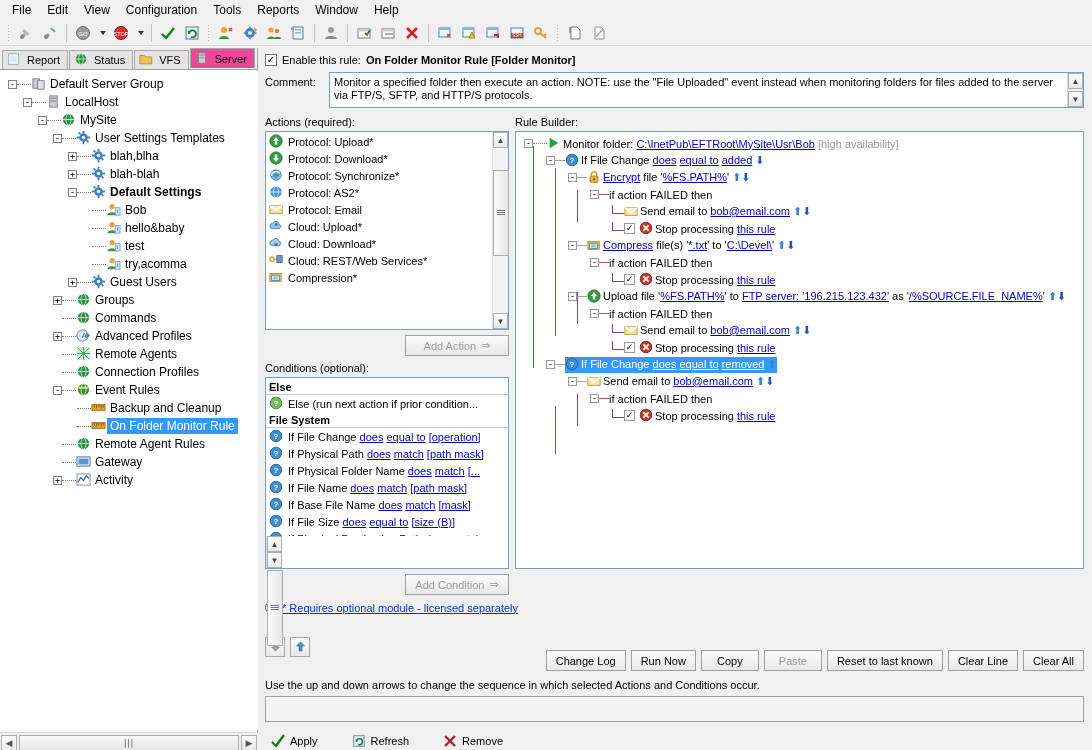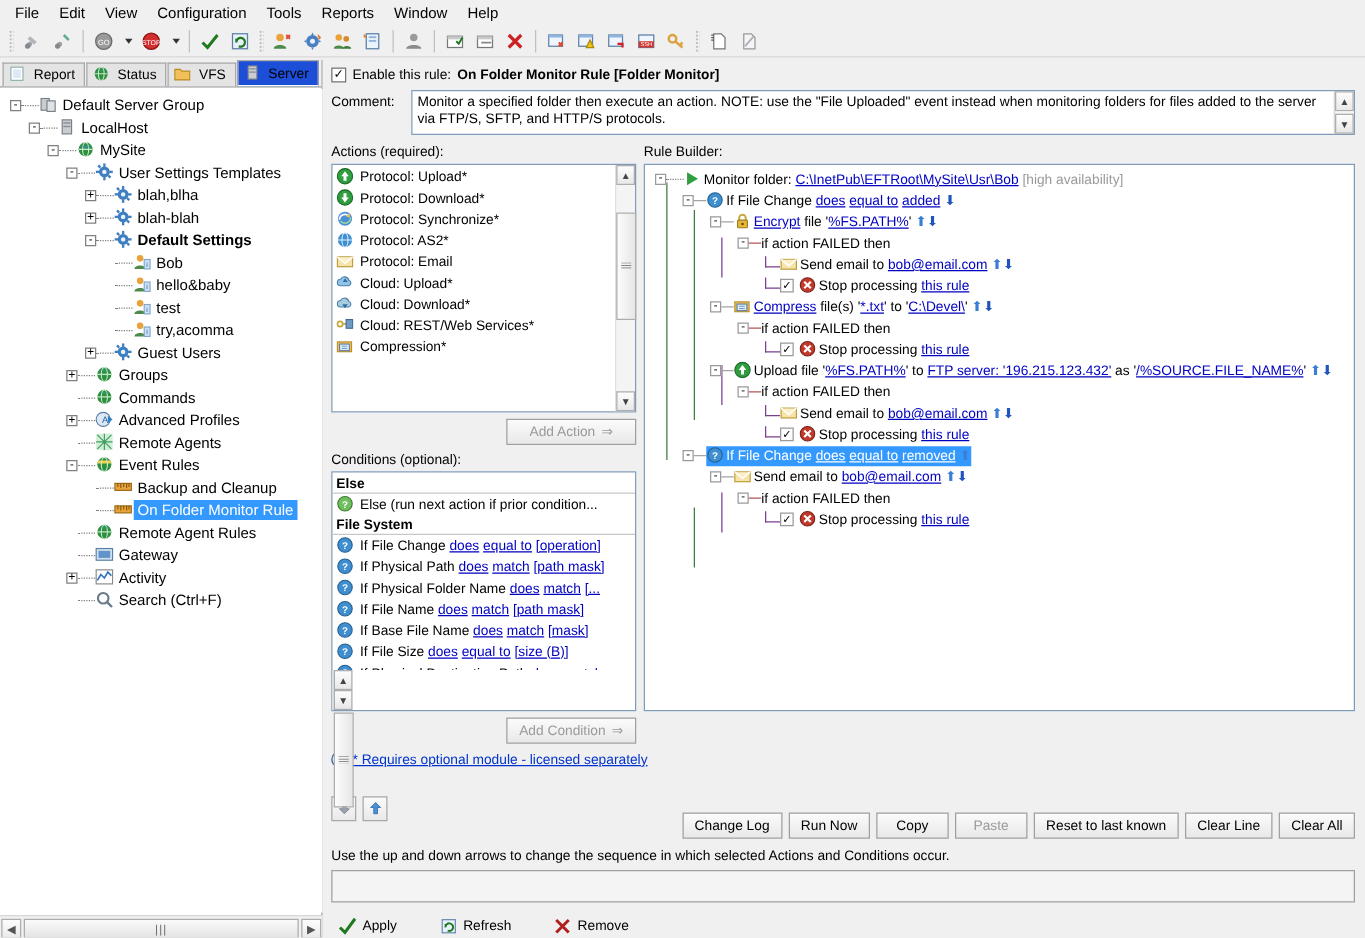--- a/index.html
+++ b/index.html
@@ -43,21 +43,21 @@
 
   
   .main { position:absolute; top:48px; left:0; width:1092px; height:704px; }
   .leftpane { position:absolute; left:0; top:0; width:258px; height:704px; background:#fff; border-right:1px solid #a0a0a0;}
   .rightpane { position:absolute; left:259px; top:0; width:833px; height:704px; background:#f0f0f0; }
 
   
   .tabbar { height: 22px; background:#f0f0f0; display:flex; align-items:flex-end; padding-left:2px; border-bottom:1px solid #a0a0a0;}
   .tab { height:19px; display:flex; align-items:center; gap:4px; padding:0 7px 0 4px;
      background:#e4e4e4; border:1px solid #a8a8a8; border-bottom:none; margin-right:1px; font-size:11px;}
-  .tab.active { background:#1d4ed8; height:21px; border-bottom:1px solid #fff; position:relative; z-index:2;}
+  .tab.active { background:#ec4899; height:21px; border-bottom:1px solid #fff; position:relative; z-index:2;}
 
   
   .tree { position:absolute; top:23px; left:0; width:258px; height:659px; background:#fff; overflow:hidden; padding-top:4px;}
   .trow { height:18px; display:flex; align-items:center; white-space:nowrap; font-size:12px; position:relative;}
   .trow .lbl { padding-left:3px; }
   .trow.sel .lbl { background:#3399ff; color:#fff; padding:1px 3px; }
   .trow.bold .lbl { font-weight:bold; }
   .expander { width:9px; height:9px; border:1px solid #808080; background:#fff;
     display:inline-flex; align-items:center; justify-content:center; font-size:9px; line-height:7px;
     font-family:"DejaVu Sans Mono", monospace; color:#000; flex:0 0 auto;}
@@ -565,90 +565,92 @@
             <span class="spacer" style="width:9px"></span>
             <span class="dots"></span>
             <span class="ico"><svg width="15" height="15" viewBox="0 0 16 16">
                 <rect x="1" y="1" width="14" height="14" fill="#8fd19e" opacity=".4"></rect>
                 <path d="M8 1 v14 M1 8 h14 M2 2 L14 14 M14 2 L2 14" stroke="#3f9f5f" stroke-width="1"></path>
               </svg></span>
             <span class="lbl">Remote Agents</span>
           </div>
           <div class="trow">
             <span class="spacer" style="width:53px"></span>
-            <span class="expander">-</span>
-            <span class="dots"></span>
-            <span class="ico"><svg width="15" height="15" viewBox="0 0 16 16">
-                <circle cx="8" cy="8" r="6" fill="#2f8f3f"></circle>
-                <path d="M2.5 6 h11" stroke="#f0d24a" stroke-width="2.5"></path>
-                <ellipse cx="8" cy="8" rx="2.6" ry="6" fill="none" stroke="#c6ecd0"></ellipse>
-              </svg></span>
-            <span class="lbl">Event Rules</span>
-          </div>
-          <div class="trow">
-            <span class="spacer" style="width:68px"></span>
-            <span class="spacer" style="width:9px"></span>
-            <span class="dots"></span>
-            <span class="ico"><svg width="15" height="15" viewBox="0 0 16 16">
-                <rect x="1" y="5" width="14" height="6" fill="#e8a33d" stroke="#9c6a14"></rect>
-                <path d="M3.5 5 v3 M6 5 v4 M8.5 5 v3 M11 5 v4 M13 5 v3" stroke="#8a5a10"></path>
-              </svg></span>
-            <span class="lbl">Backup and Cleanup</span>
-          </div>
-          <div class="trow sel">
-            <span class="spacer" style="width:68px"></span>
-            <span class="spacer" style="width:9px"></span>
-            <span class="dots"></span>
-            <span class="ico"><svg width="15" height="15" viewBox="0 0 16 16">
-                <rect x="1" y="5" width="14" height="6" fill="#e8a33d" stroke="#9c6a14"></rect>
-                <path d="M3.5 5 v3 M6 5 v4 M8.5 5 v3 M11 5 v4 M13 5 v3" stroke="#8a5a10"></path>
-              </svg></span>
-            <span class="lbl">On Folder Monitor Rule</span>
-          </div>
-          <div class="trow">
-            <span class="spacer" style="width:53px"></span>
             <span class="spacer" style="width:9px"></span>
             <span class="dots"></span>
             <span class="ico"><svg width="15" height="15" viewBox="0 0 16 16">
                 <circle cx="8" cy="8" r="6" fill="#2f8f3f"></circle>
                 <ellipse cx="8" cy="8" rx="2.6" ry="6" fill="none" stroke="#bfe8c6"></ellipse>
                 <path d="M2 8 h12" stroke="#bfe8c6"></path>
                 <path d="M4 4 a8 8 0 0 0 8 0" fill="#4aa0d8" opacity=".45"></path>
               </svg></span>
-            <span class="lbl">Remote Agent Rules</span>
+            <span class="lbl">Connection Profiles</span>
+          </div>
+          <div class="trow">
+            <span class="spacer" style="width:53px"></span>
+            <span class="expander">-</span>
+            <span class="dots"></span>
+            <span class="ico"><svg width="15" height="15" viewBox="0 0 16 16">
+                <circle cx="8" cy="8" r="6" fill="#2f8f3f"></circle>
+                <path d="M2.5 6 h11" stroke="#f0d24a" stroke-width="2.5"></path>
+                <ellipse cx="8" cy="8" rx="2.6" ry="6" fill="none" stroke="#c6ecd0"></ellipse>
+              </svg></span>
+            <span class="lbl">Event Rules</span>
+          </div>
+          <div class="trow">
+            <span class="spacer" style="width:68px"></span>
+            <span class="spacer" style="width:9px"></span>
+            <span class="dots"></span>
+            <span class="ico"><svg width="15" height="15" viewBox="0 0 16 16">
+                <rect x="1" y="5" width="14" height="6" fill="#e8a33d" stroke="#9c6a14"></rect>
+                <path d="M3.5 5 v3 M6 5 v4 M8.5 5 v3 M11 5 v4 M13 5 v3" stroke="#8a5a10"></path>
+              </svg></span>
+            <span class="lbl">Backup and Cleanup</span>
+          </div>
+          <div class="trow sel">
+            <span class="spacer" style="width:68px"></span>
+            <span class="spacer" style="width:9px"></span>
+            <span class="dots"></span>
+            <span class="ico"><svg width="15" height="15" viewBox="0 0 16 16">
+                <rect x="1" y="5" width="14" height="6" fill="#e8a33d" stroke="#9c6a14"></rect>
+                <path d="M3.5 5 v3 M6 5 v4 M8.5 5 v3 M11 5 v4 M13 5 v3" stroke="#8a5a10"></path>
+              </svg></span>
+            <span class="lbl">On Folder Monitor Rule</span>
           </div>
           <div class="trow">
             <span class="spacer" style="width:53px"></span>
             <span class="spacer" style="width:9px"></span>
             <span class="dots"></span>
             <span class="ico"><svg width="15" height="15" viewBox="0 0 16 16">
+                <circle cx="8" cy="8" r="6" fill="#2f8f3f"></circle>
+                <ellipse cx="8" cy="8" rx="2.6" ry="6" fill="none" stroke="#bfe8c6"></ellipse>
+                <path d="M2 8 h12" stroke="#bfe8c6"></path>
+                <path d="M4 4 a8 8 0 0 0 8 0" fill="#4aa0d8" opacity=".45"></path>
+              </svg></span>
+            <span class="lbl">Remote Agent Rules</span>
+          </div>
+          <div class="trow">
+            <span class="spacer" style="width:53px"></span>
+            <span class="spacer" style="width:9px"></span>
+            <span class="dots"></span>
+            <span class="ico"><svg width="15" height="15" viewBox="0 0 16 16">
                 <rect x="1" y="3" width="14" height="10" fill="#cfe0f0" stroke="#5b7fa6"></rect>
                 <rect x="3" y="5" width="10" height="6" fill="#5f93c9"></rect>
               </svg></span>
             <span class="lbl">Gateway</span>
           </div>
           <div class="trow">
             <span class="spacer" style="width:53px"></span>
             <span class="expander">+</span>
             <span class="dots"></span>
             <span class="ico"><svg width="15" height="15" viewBox="0 0 16 16">
                 <rect x="1" y="2" width="14" height="12" fill="#fff" stroke="#8a8a8a"></rect>
                 <path d="M2 11 L5 6 L8 9 L11 4 L14 7" stroke="#2f6fbf" stroke-width="1.4" fill="none"></path>
               </svg></span>
             <span class="lbl">Activity</span>
-          </div>
-          <div class="trow">
-            <span class="spacer" style="width:53px"></span>
-            <span class="spacer" style="width:9px"></span>
-            <span class="dots"></span>
-            <span class="ico"><svg width="15" height="15" viewBox="0 0 16 16">
-                <circle cx="7" cy="7" r="4.5" fill="none" stroke="#6a7a8a" stroke-width="1.8"></circle>
-                <path d="M10.5 10.5 L14.5 14.5" stroke="#6a7a8a" stroke-width="2"></path>
-              </svg></span>
-            <span class="lbl">Search (Ctrl+F)</span>
           </div>
         </div>
       <div class="hscroll">
         <div class="hsbtn">◀</div>
         <div class="hsthumb">|||</div>
         <div class="hsbtn">▶</div>
       </div>
     </div>
 
     <div class="rightpane">

